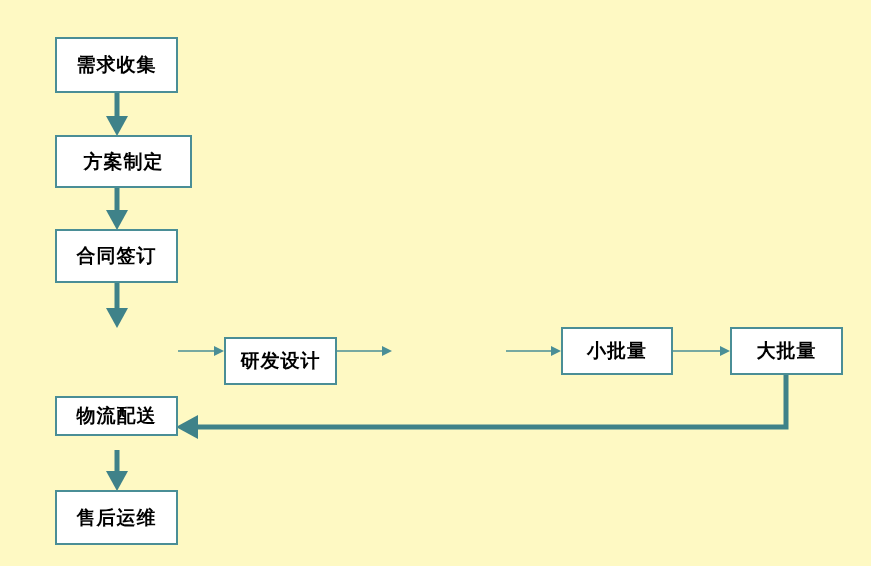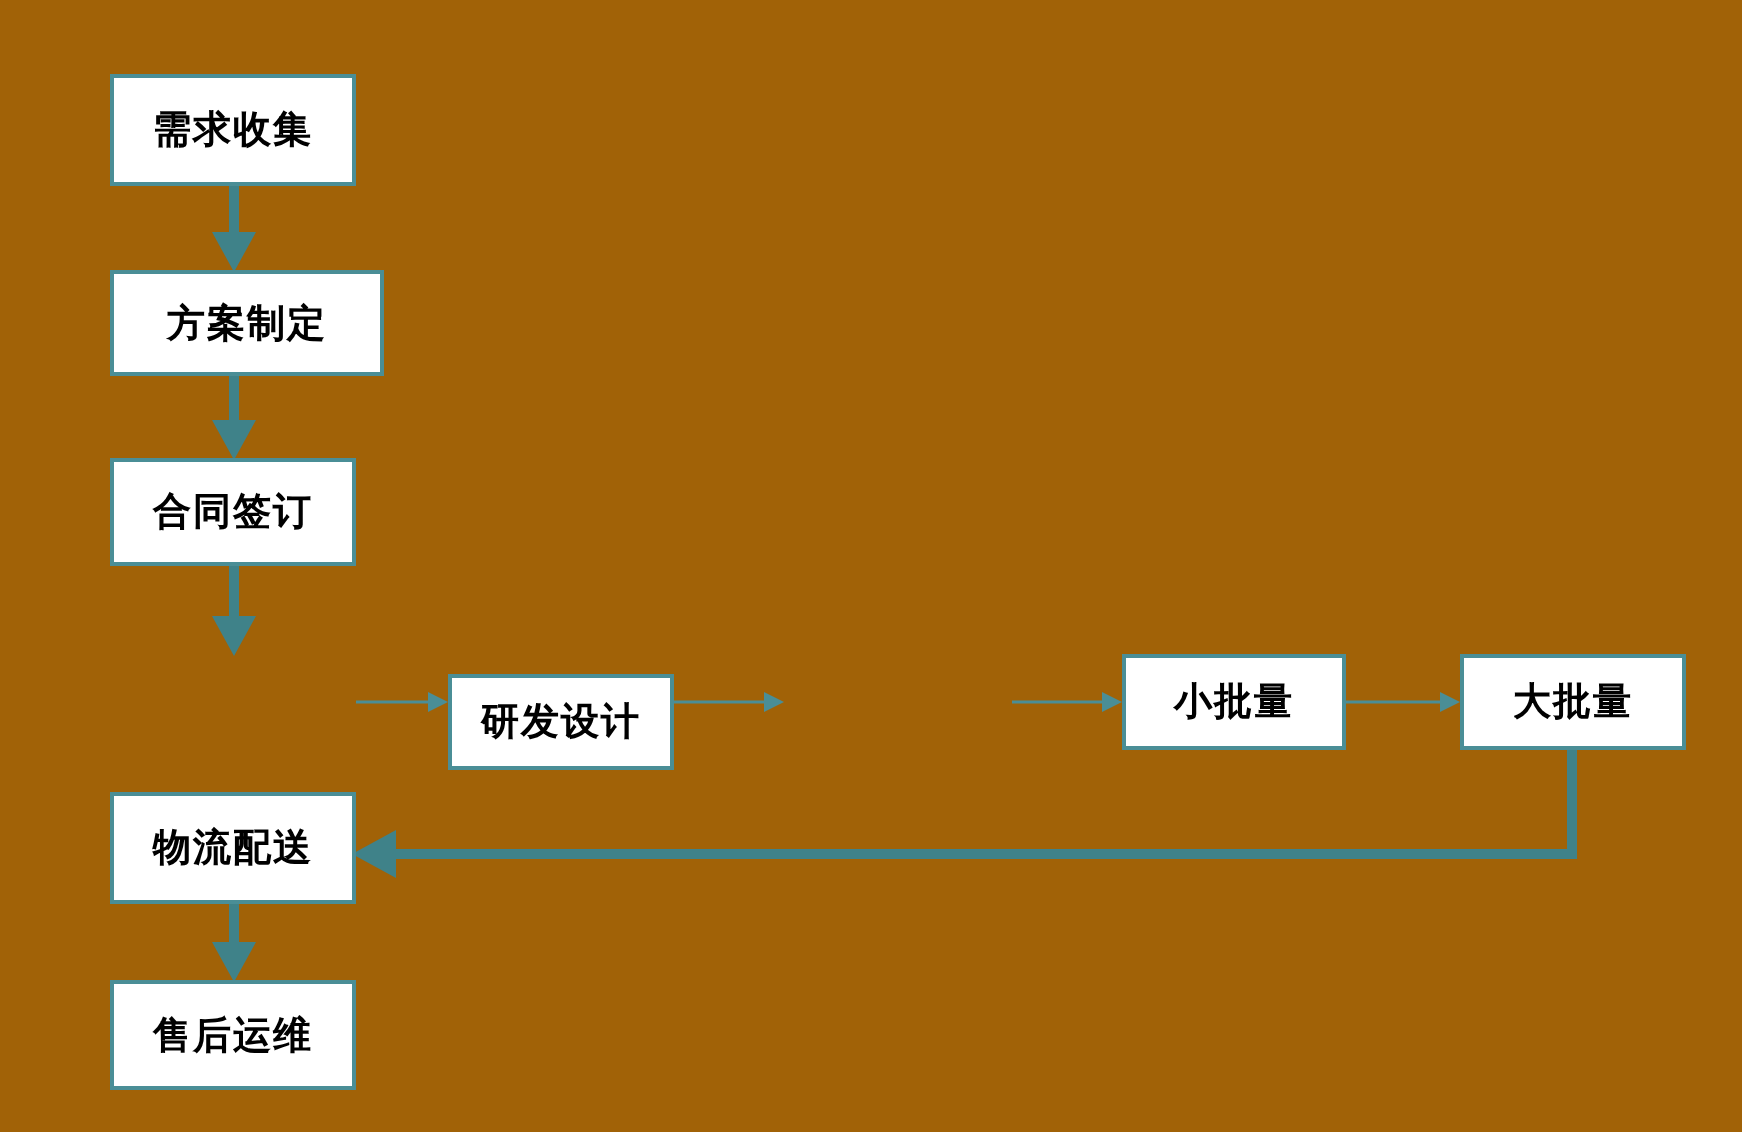--- a/index.html
+++ b/index.html
@@ -8,21 +8,21 @@
     padding: 0;
     background: #ffffff;
   }
   body {
     font-family: "Liberation Serif", "DejaVu Serif", serif;
   }
   #canvas {
     position: relative;
     width: 871px;
     height: 566px;
-    background: #a16207;
+    background: #fef9c3;
     overflow: hidden;
   }
   #edge-layer {
     position: absolute;
     left: 0;
     top: 0;
     width: 871px;
     height: 566px;
     pointer-events: none;
   }
@@ -115,21 +115,21 @@
 
 
   <div class="node" style="left:561px; top:327px; width:112px; height:48px;align-items:center;">
     <span>小批量</span>
   </div>
 
   <div class="node" style="left:730px; top:327px; width:113px; height:48px;">
     <span>大批量</span>
   </div>
 
-  <div class="node" style="left:55px; top:396px; width:123px; height:56px;">
+  <div class="node" style="left:55px; top:396px; width:123px; height:40px;">
     <span>物流配送</span>
   </div>
 
   <div class="node" style="left:55px; top:490px; width:123px; height:55px;">
     <span>售后运维</span>
   </div>
 
 </div>
 
 </body></html>

